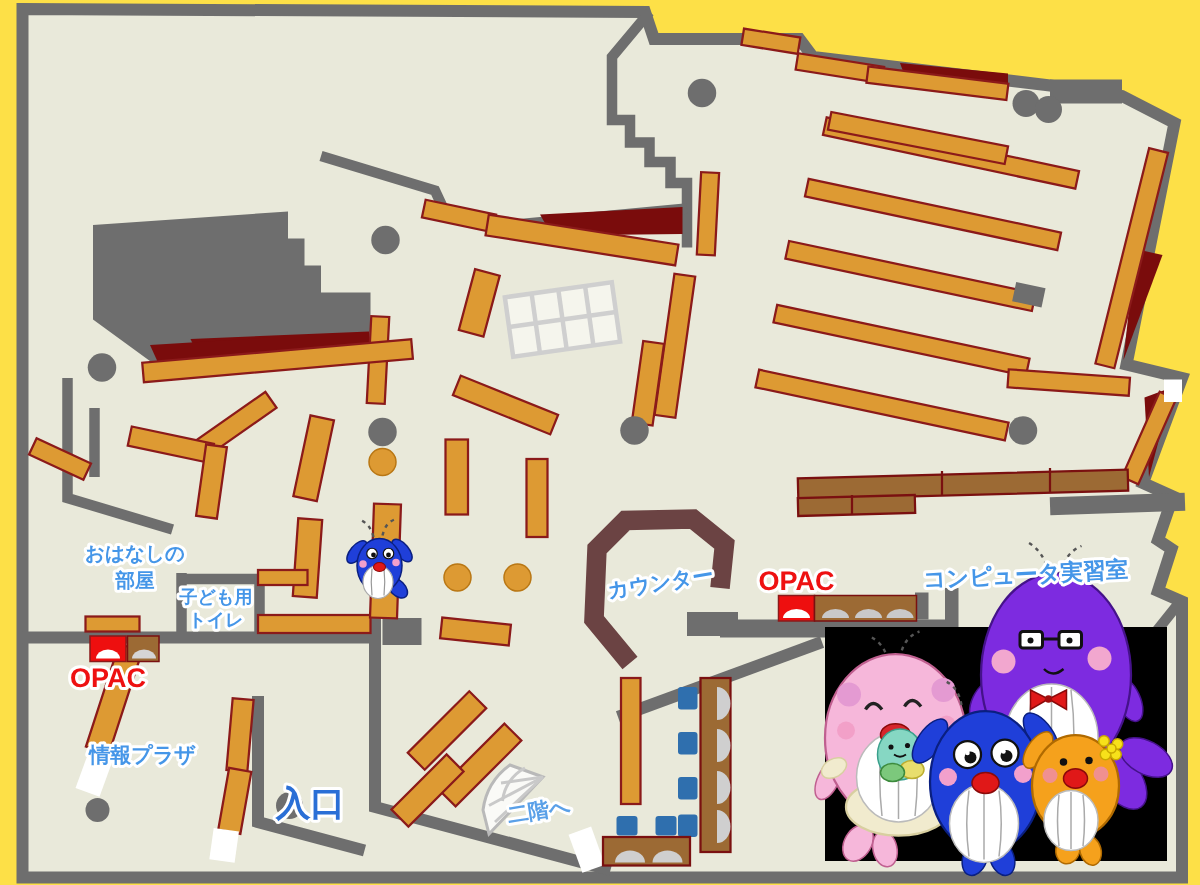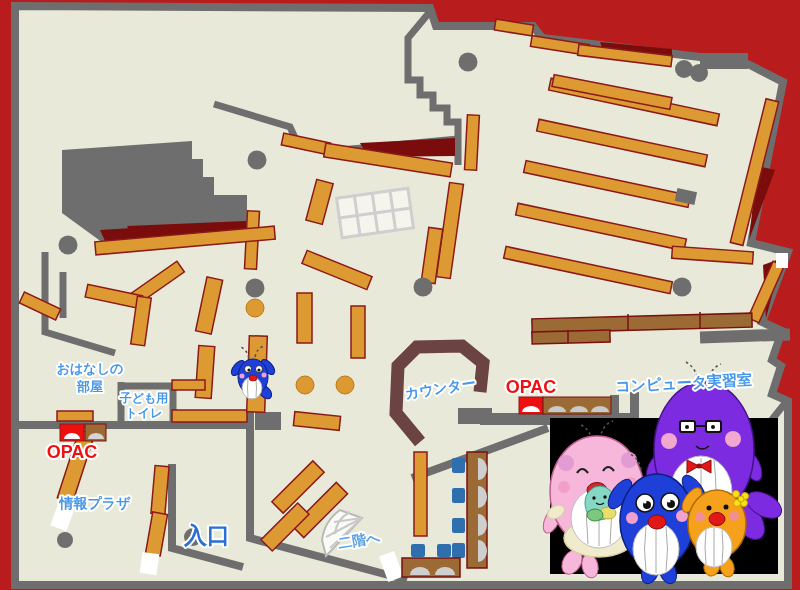--- a/index.html
+++ b/index.html
@@ -1,16 +1,16 @@
 <!DOCTYPE html>
 <html><head>
 <meta charset="utf-8">
 <style>
   html,body{margin:0;padding:0;background:#ffffff;}
-  #stage{position:relative;width:800px;height:590px;background:#b91c1c;overflow:hidden;}
+  #stage{position:relative;width:800px;height:590px;background:#fde047;overflow:hidden;}
   svg{position:absolute;left:0;top:0;}
   .floor{fill:#e9e9da;stroke:#6e6e6e;stroke-width:8;stroke-linejoin:miter;}
   .wall{stroke:#6e6e6e;stroke-width:8;fill:none;stroke-linecap:butt;}
   .wallthin{stroke:#6e6e6e;stroke-width:7;fill:none;}
   .void{fill:#6e6e6e;}
   .shelf{fill:#dd9a33;stroke:#8b1a1a;stroke-width:1.5;}
   .shelfb{fill:#9c6a34;stroke:#7a1010;stroke-width:1.5;}
   .dred{fill:#7a0c0c;}
   .pillar{fill:#6e6e6e;}
   .ocirc{fill:#dd9a33;stroke:#b97714;stroke-width:1;}

